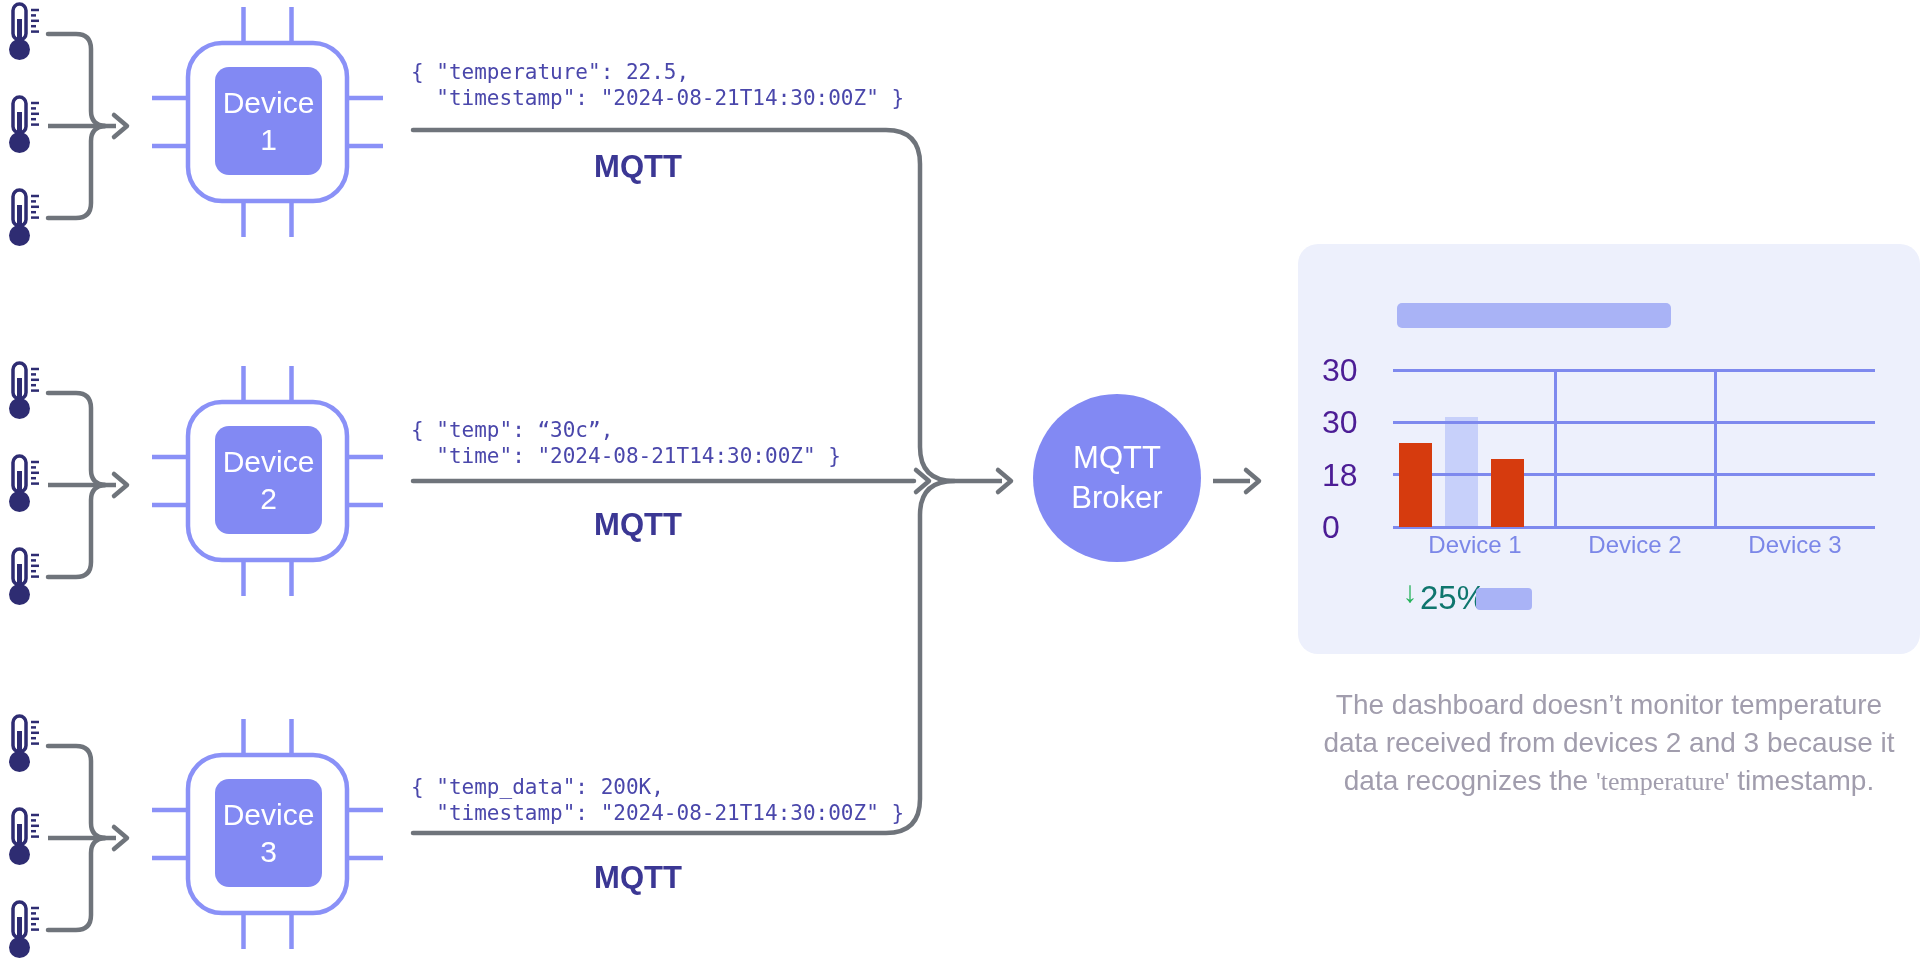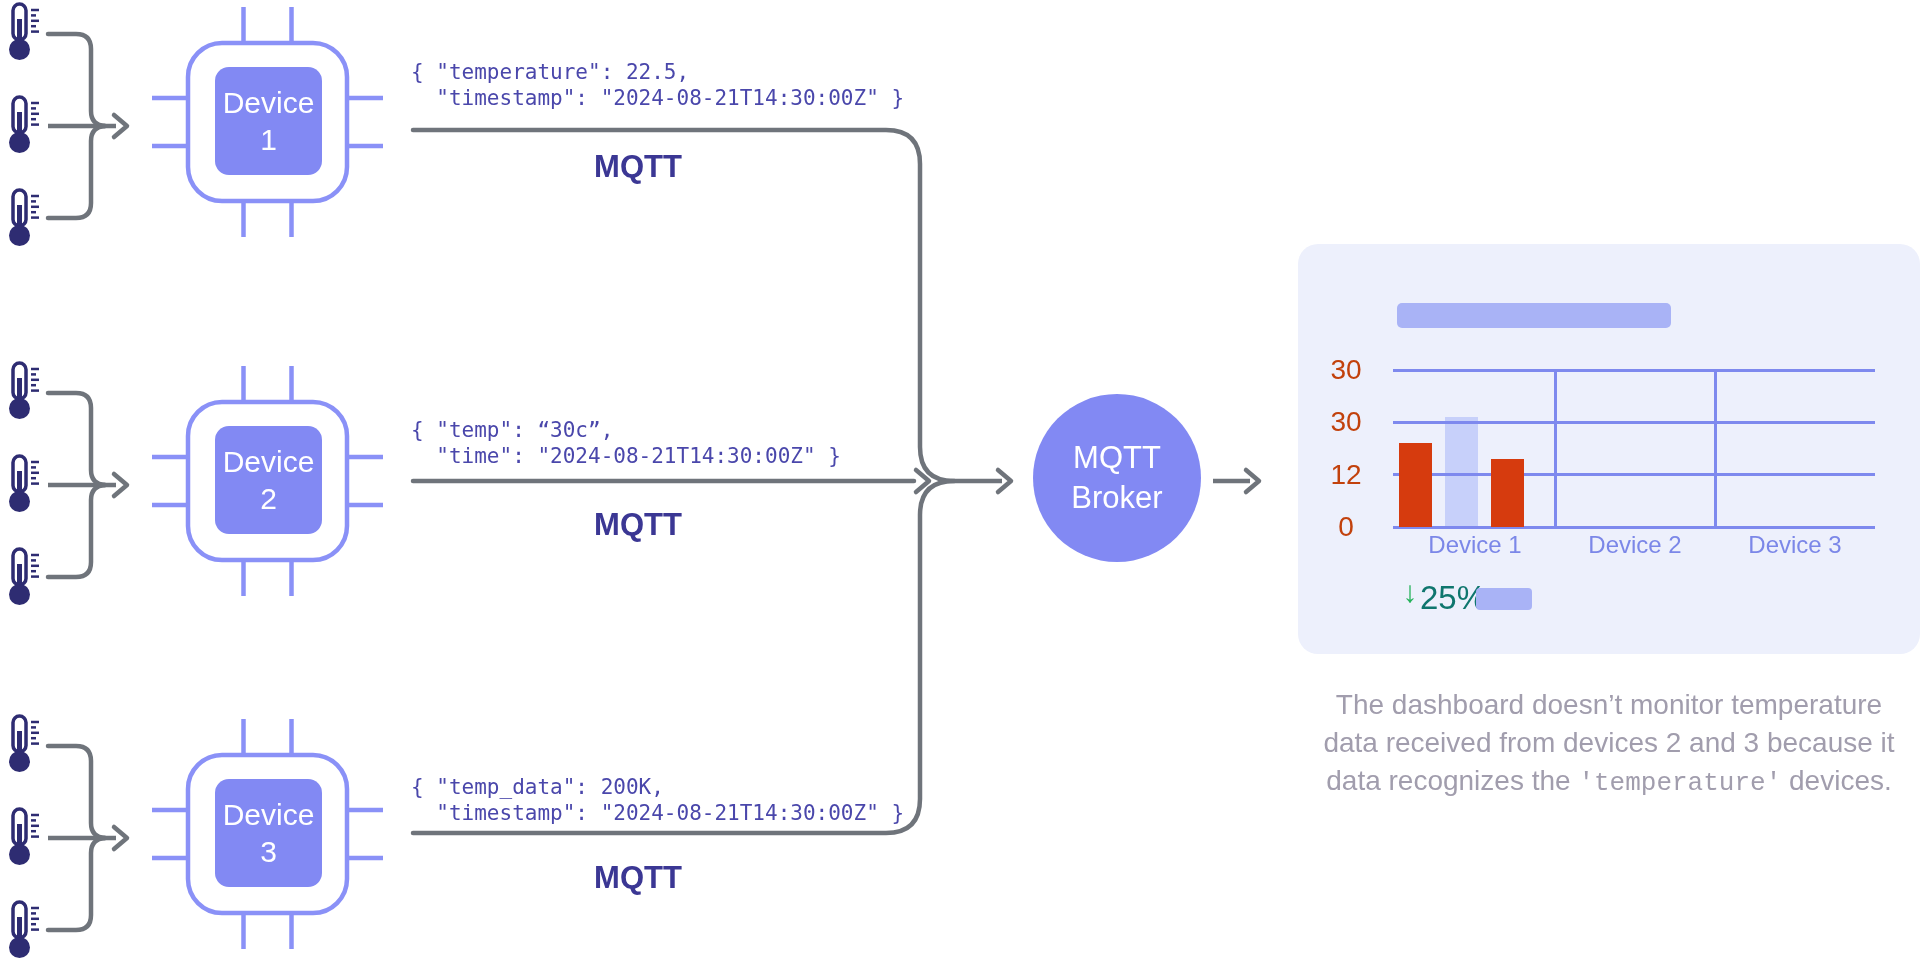--- a/index.html
+++ b/index.html
@@ -24,38 +24,38 @@
   .broker-label{position:absolute;left:1033px;top:438px;width:168px;text-align:center;
         color:#ffffff;font-size:31px;line-height:40px}
 
   
   .card{position:absolute;left:1298px;top:244px;width:622px;height:410px;
         background:#edf0fc;border-radius:20px}
   .title-bar{position:absolute;left:99px;top:59px;width:274px;height:25px;
         background:#a9b3f6;border-radius:5px}
   .gridline{position:absolute;left:95px;width:482px;height:3px;background:#7e89ee;z-index:2}
   .divider{position:absolute;width:3px;background:#7e89ee;top:126px;height:158px;z-index:2}
-  .ytick{position:absolute;left:24px;width:48px;text-align:center;font-size:28px;
-        line-height:26px;color:#c2410c}
+  .ytick{position:absolute;left:24px;width:48px;text-align:left;font-size:32px;
+        line-height:26px;color:#4c1d95}
   .bar{position:absolute;width:33px}
   .bar.solid{z-index:3}
   .bar.ghost{z-index:1}
   .xlabel{position:absolute;top:288px;width:160px;text-align:center;font-size:24px;
         line-height:26px;color:#7b87e8}
   .trend-arrow{position:absolute;left:98px;top:331px;width:28px;text-align:center;
         font-size:30px;font-weight:bold;color:#25b25b}
   .trend-value{position:absolute;left:122px;top:339px;font-size:33px;line-height:30px;
         color:#0f766e}
   .trend-bar{position:absolute;left:178px;top:344px;width:56px;height:22px;
         background:#a9b3f6;border-radius:4px}
 
   
   .caption{position:absolute;left:1288px;top:686px;width:642px;text-align:center;
         color:#a19dad;font-size:28px;line-height:38px}
-  .caption .code{font-family:Liberation Mono, monospace;font-size:26px}
+  .caption .code{font-family:Liberation Serif, serif;font-size:26px}
 </style>
 </head>
 <body>
 
 <div id="stage">
 
   <svg class="canvas" id="diagram-svg" width="1920" height="964" viewBox="0 0 1920 964">
       <rect x="13" y="4" width="13" height="36" rx="6.5" fill="#ffffff" stroke="#2e2c72" stroke-width="3.5"></rect>
       <line x1="19.5" y1="19" x2="19.5" y2="40" stroke="#2e2c72" stroke-width="5" stroke-linecap="butt"></line>
       <circle cx="19.5" cy="49.5" r="10.5" fill="#2e2c72"></circle>
@@ -205,32 +205,32 @@
     <div class="title-bar"></div>
     <div id="chart"></div>
     <div class="trend-arrow">↓</div>
     <div class="trend-value">25%</div>
     <div class="trend-bar"></div>
   <div class="gridline" style="top: 124.5px;"></div>
       <div class="ytick" style="top: 113px;">30</div>
       <div class="gridline" style="top: 176.833px;"></div>
       <div class="ytick" style="top: 165.333px;">30</div>
       <div class="gridline" style="top: 229.167px;"></div>
-      <div class="ytick" style="top: 217.667px;">12</div>
+      <div class="ytick" style="top: 217.667px;">18</div>
       <div class="gridline" style="top: 281.5px;"></div>
       <div class="ytick" style="top: 270px;">0</div>
       <div class="divider" style="left: 255.5px;"></div>
       <div class="divider" style="left: 415.5px;"></div>
       <div class="bar solid" style="left: 101px; top: 199.267px; height: 83.7333px; background: rgb(214, 59, 14);"></div>
       <div class="bar ghost" style="left: 147px; top: 173.1px; height: 109.9px; background: rgb(199, 208, 250);"></div>
       <div class="bar solid" style="left: 193px; top: 214.967px; height: 68.0333px; background: rgb(214, 59, 14);"></div>
       <div class="xlabel" style="left: 97px;">Device 1</div>
       <div class="xlabel" style="left: 257px;">Device 2</div>
       <div class="xlabel" style="left: 417px;">Device 3</div>
     </div>
 
   <div class="caption">
     <div>The dashboard doesn’t monitor temperature</div>
     <div>data received from devices 2 and 3 because it</div>
-    <div><span>data recognizes the </span><span class="code">'temperature'</span><span> devices.</span></div>
+    <div><span>data recognizes the </span><span class="code">'temperature'</span><span> timestamp.</span></div>
   </div>
 
 </div>
 
 </body></html>

